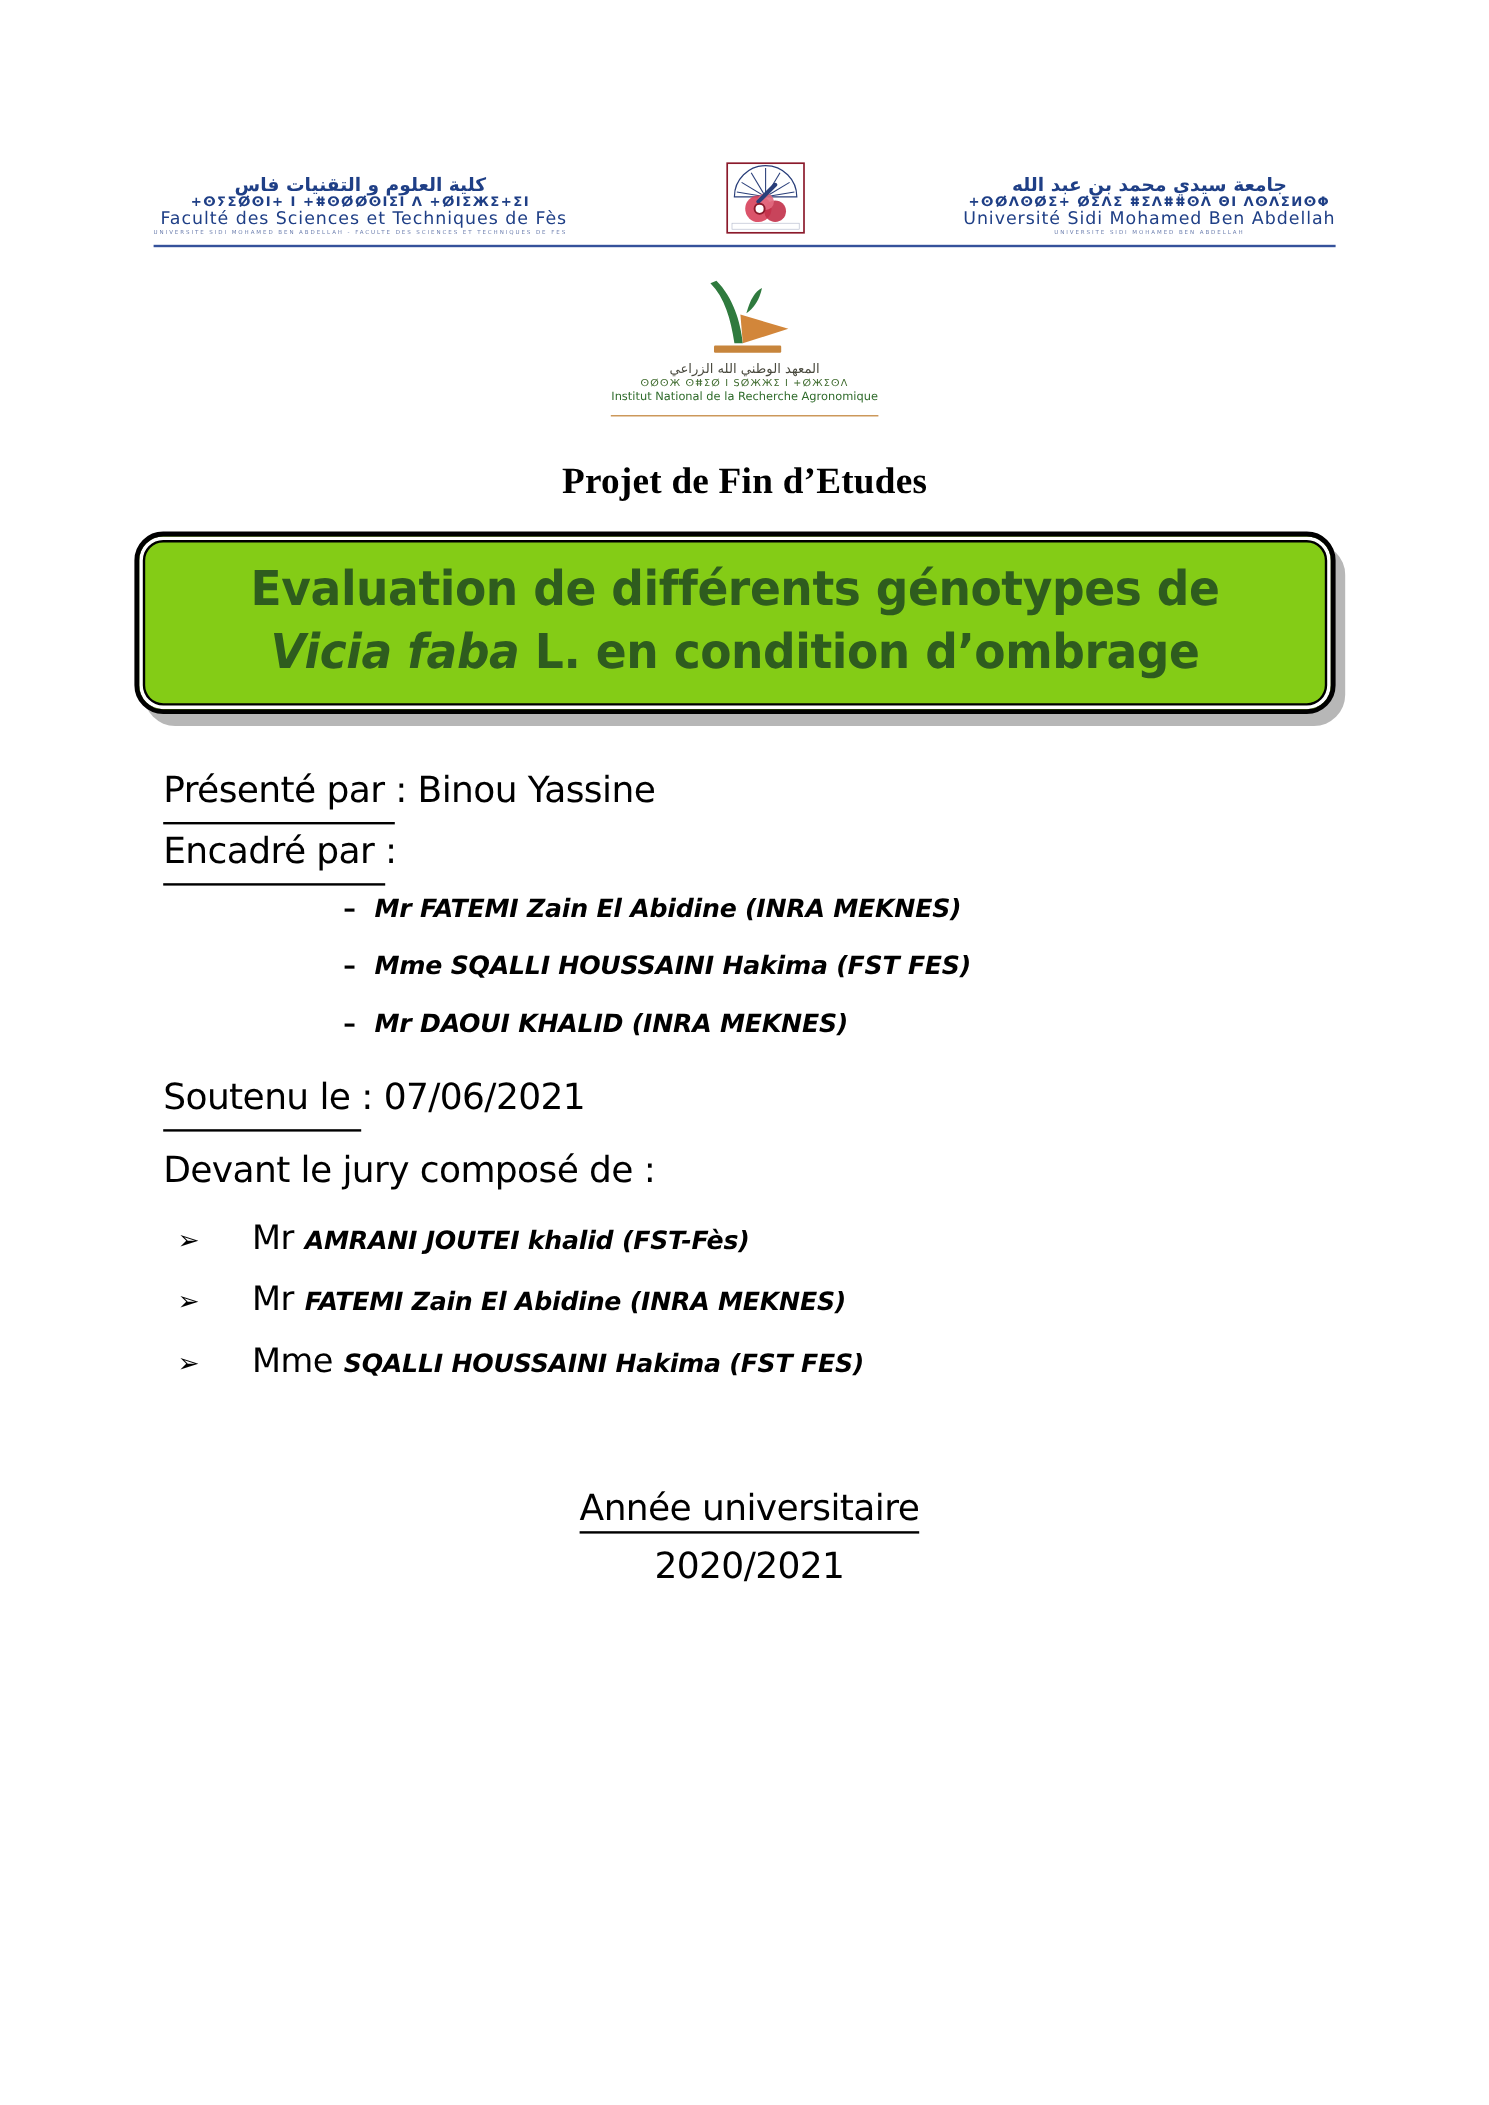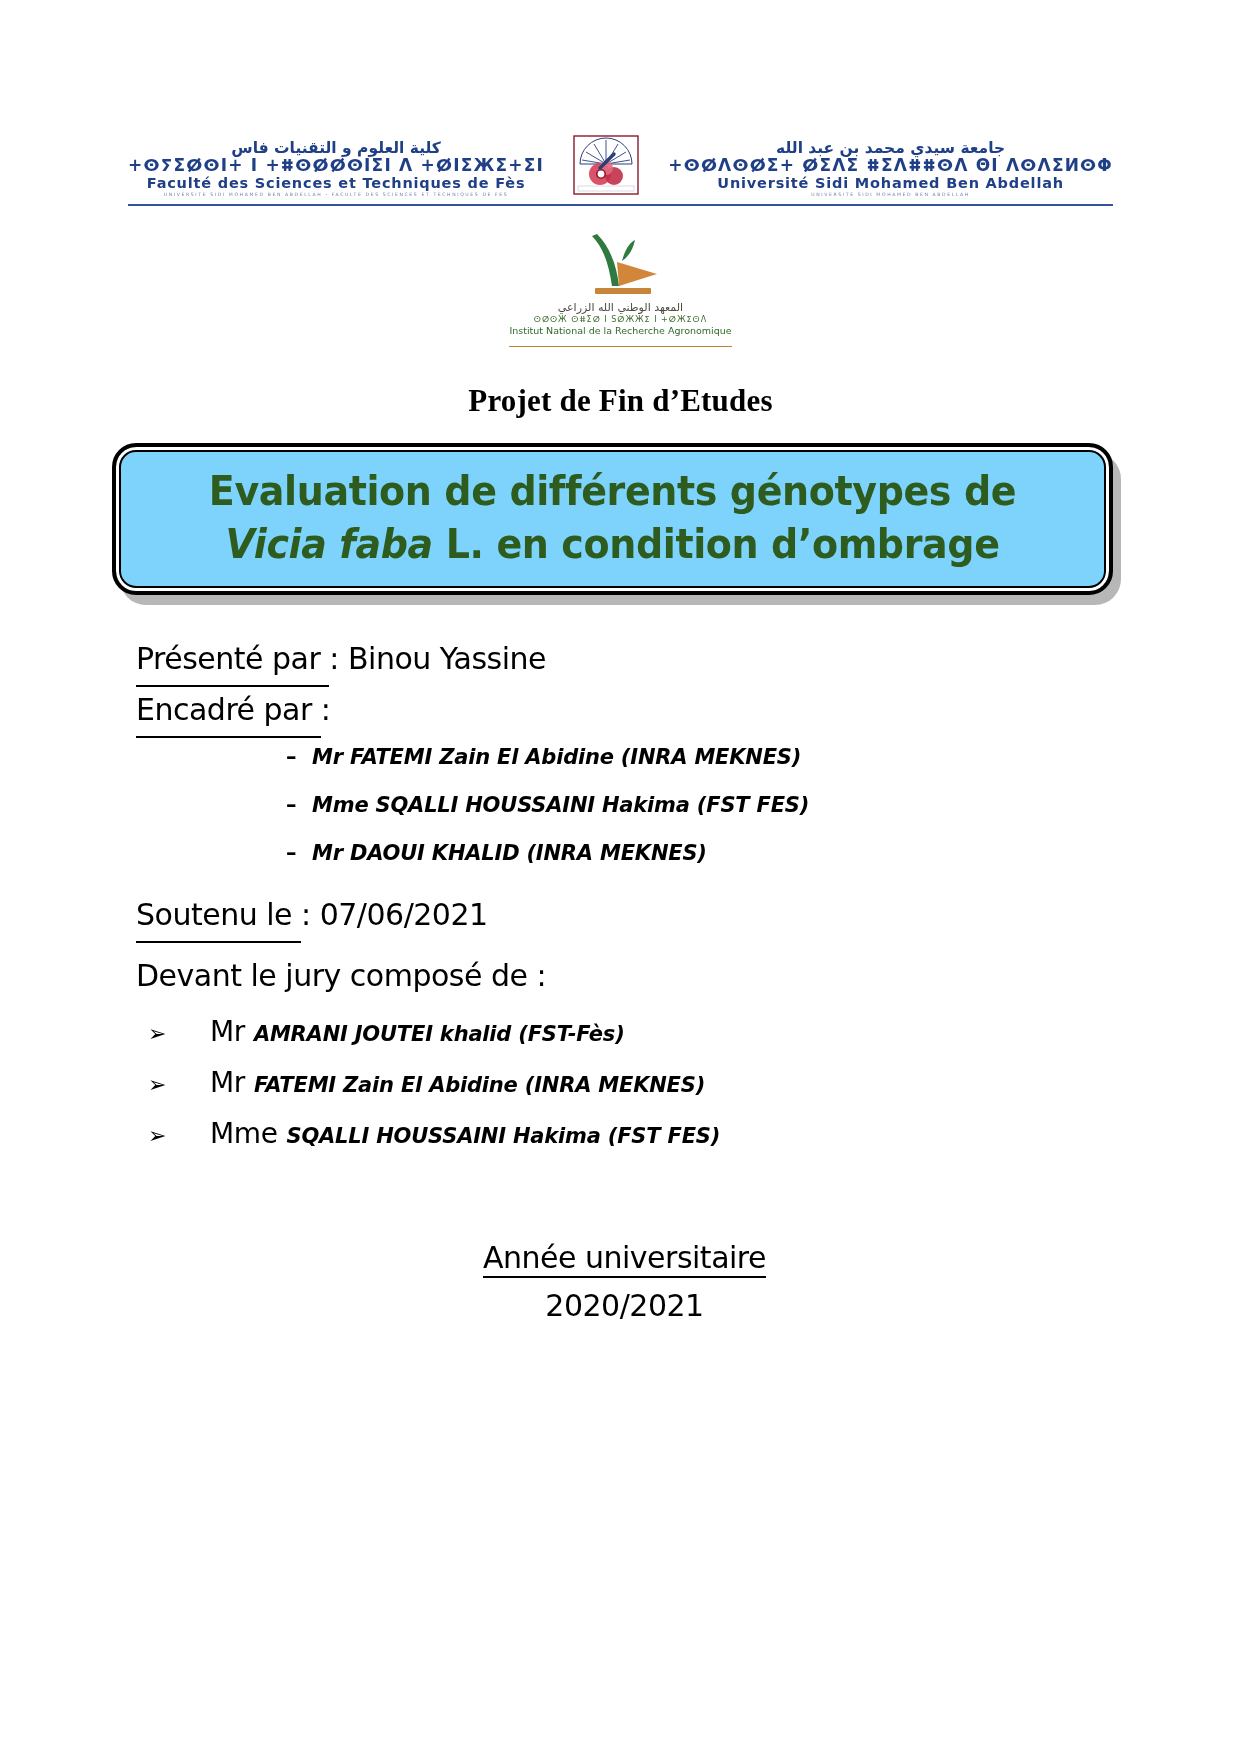--- a/index.html
+++ b/index.html
@@ -28,27 +28,27 @@
     height:70px;
   }
   .hdr-block{ text-align:center; line-height:1.05; }
   .hdr-ar{
     font-family:"DejaVu Sans", sans-serif;
     font-size:15.5px; font-weight:bold; color:#1f3f86;
     letter-spacing:0.3px; white-space:nowrap;
   }
   .hdr-tif{
     font-family:"DejaVu Sans", sans-serif;
-    font-size:17px; font-weight:bold; color:#1f3f86;
+    font-size:11px; font-weight:bold; color:#1f3f86;
     letter-spacing:1.2px; white-space:nowrap; margin-top:1px;text-align:center;
   }
   .hdr-fr{
     font-family:"DejaVu Sans", sans-serif;
-    font-size:14.5px; font-weight:bold; color:#1f3f86;
-    letter-spacing:0.8px; white-space:nowrap; margin-top:1px;
+    font-size:14.5px; font-weight:normal; color:#1f3f86;
+    letter-spacing:0.8px; white-space:nowrap; margin-top:1px;text-align:right;
   }
   .hdr-sub{
     font-size:4.6px;color:#6d7fae;letter-spacing:1.6px;
     white-space:nowrap;margin-top:2px;
   }
   .seal{
     width:72px;height:62px;position:relative;flex:0 0 auto;
     margin:0 6px 2px 6px;
   }
   .rule{
@@ -113,21 +113,21 @@
   .titleshadow{
     position:absolute;
     left:8px;top:10px;right:-8px;bottom:-10px;
     background:#b7b7b7;
     border-radius:26px;
   }
   .titlebox{
     position:relative;
     border:4px solid #000;
     border-radius:24px;
-    background:#7dd3fc;
+    background:#84cc16;
     padding:18px 18px 20px 18px;
     box-shadow:inset 0 0 0 3px #fff, inset 0 0 0 5px #000;
   }
   .title-line{
     text-align:center;
     font-family:"DejaVu Sans", sans-serif;
     font-weight:bold;
     font-size:40px;
     color:#2e5c1e;
     line-height:1.32;

